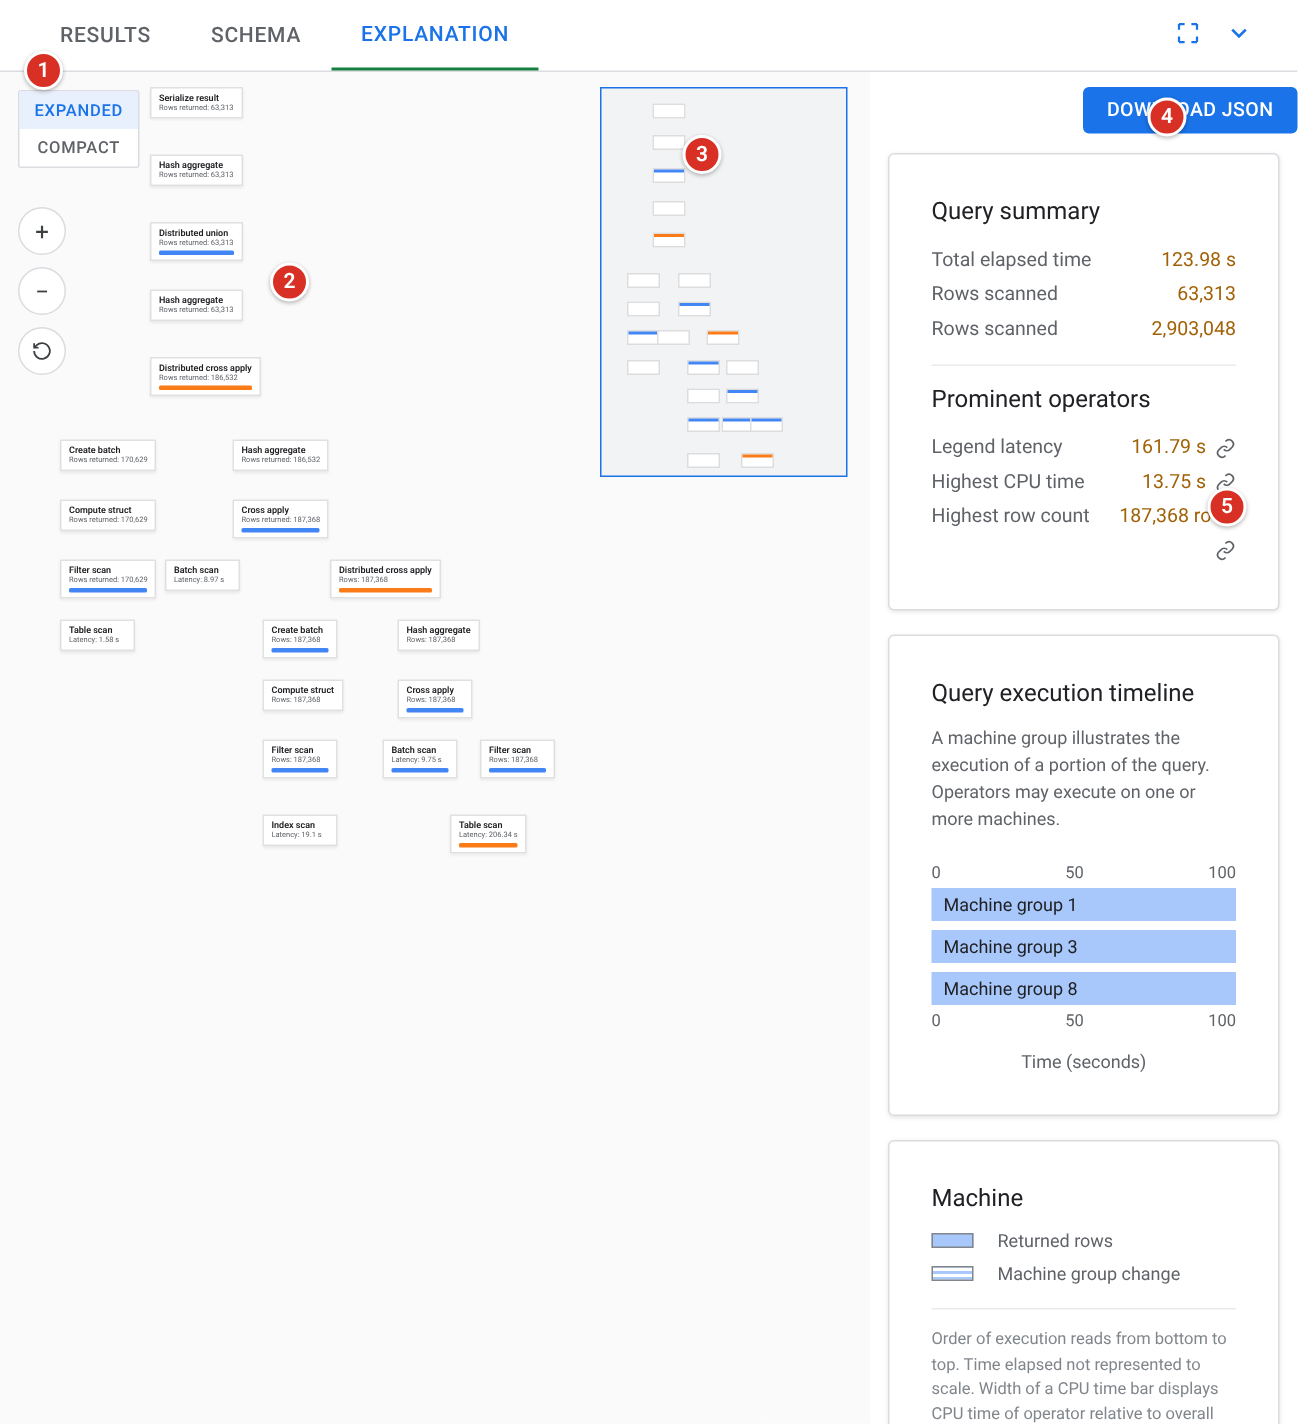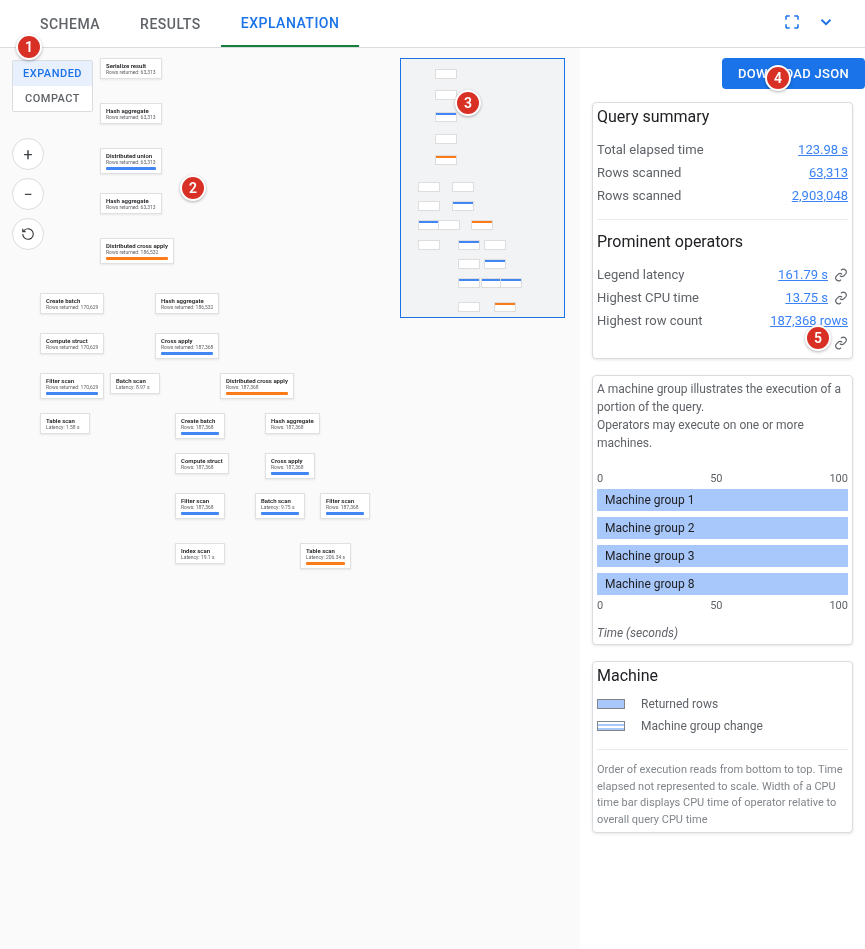--- a/index.html
+++ b/index.html
@@ -177,37 +177,37 @@
       font-size: 3px;
     }
     .mini-bar { height:2px; background:#4285f4; }
     
     
     .card {
       background: #fff;
       border: 1px solid #dadce0;
       border-radius: 4px;
       box-shadow: 0 1px 3px rgba(0,0,0,.1);
-      padding: 4px;
+      padding: 28px;
       margin-bottom: 16px;
     }
     .card h3 {
       font-size: 16px;
       font-weight: 400;
       color: #202124;
       margin-bottom: 12px;
     }
     .kv-row {
       display: flex;
       justify-content: space-between;
       padding: 4px 0;
       font-size: 13px;
     }
     .kv-row .k { color: #5f6368; }
-    .kv-row .v { color: #3b82f6; display: flex; align-items: center; gap: 6px; text-decoration: underline; }
+    .kv-row .v { color: #a16207; display: flex; align-items: center; gap: 6px; }
     .link-icon {
       display: inline-flex;
       color: #5f6368;
     }
     .divider { border: none; border-top: 1px solid #e8eaed; margin: 12px 0; }
     
     
     .card-desc {
       font-size: 12px;
       color: #5f6368;
@@ -226,21 +226,21 @@
       flex-direction: column;
       gap: 6px;
     }
     .timeline-bar {
       background: #a8c7fa;
       padding: 4px 8px;
       font-size: 12px;
       color: #202124;
     }
     .timeline-xlabel {
-      font-style: italic;
+      text-align: center;
       font-size: 12px;
       color: #5f6368;
       margin-top: 10px;
     }
     
     
     .legend-row {
       display: flex;
       align-items: center;
       gap: 16px;
@@ -281,22 +281,22 @@
       font-weight: 600;
       font-size: 14px;
       z-index: 50;
       box-shadow: 0 1px 3px rgba(0,0,0,.3);
     }
   </style>
 </head>
 <body>
 
 <div class="tabs">
+  <div class="tab">RESULTS</div>
   <div class="tab">SCHEMA</div>
-  <div class="tab">RESULTS</div>
   <div class="tab active">EXPLANATION</div>
   <div class="top-right">
     <span class="fullscreen-icon">
       <svg width="18" height="18" viewBox="0 0 24 24" fill="none" stroke="currentColor" stroke-width="2">
           <path d="M4 4h5M4 4v5M20 4h-5M20 4v5M4 20h5M4 20v-5M20 20h-5M20 20v-5"></path>
         </svg>
     </span>
     <span class="chevron-icon">
       <svg width="18" height="18" viewBox="0 0 24 24" fill="none" stroke="currentColor" stroke-width="2.5">
           <path d="M6 9l6 6 6-6"></path>
@@ -556,32 +556,32 @@
               <svg width="14" height="14" viewBox="0 0 24 24" fill="none" stroke="currentColor" stroke-width="2">
                 <path d="M10 13a5 5 0 0 0 7 0l3-3a5 5 0 0 0-7-7l-1 1"></path>
                 <path d="M14 11a5 5 0 0 0-7 0l-3 3a5 5 0 0 0 7 7l1-1"></path>
               </svg>
             </span>
           </span>
         </div>
     </div>
 
     <div class="card">
+      <h3>Query execution timeline</h3>
       <p class="card-desc">
         <span>A machine group illustrates the execution of a portion of the query.</span><br>
         <span>Operators may execute on one or more machines.</span>
       </p>
       <div class="timeline-axis">
         <span>0</span>
         <span>50</span>
         <span>100</span>
       </div>
       <div class="timeline-bars" id="timeline-bars">
           <div class="timeline-bar">Machine group 1</div>
-          <div class="timeline-bar">Machine group 2</div>
           <div class="timeline-bar">Machine group 3</div>
           <div class="timeline-bar">Machine group 8</div>
         </div>
       <div class="timeline-axis">
         <span>0</span>
         <span>50</span>
         <span>100</span>
       </div>
       <div class="timeline-xlabel">Time (seconds)</div>
     </div>

